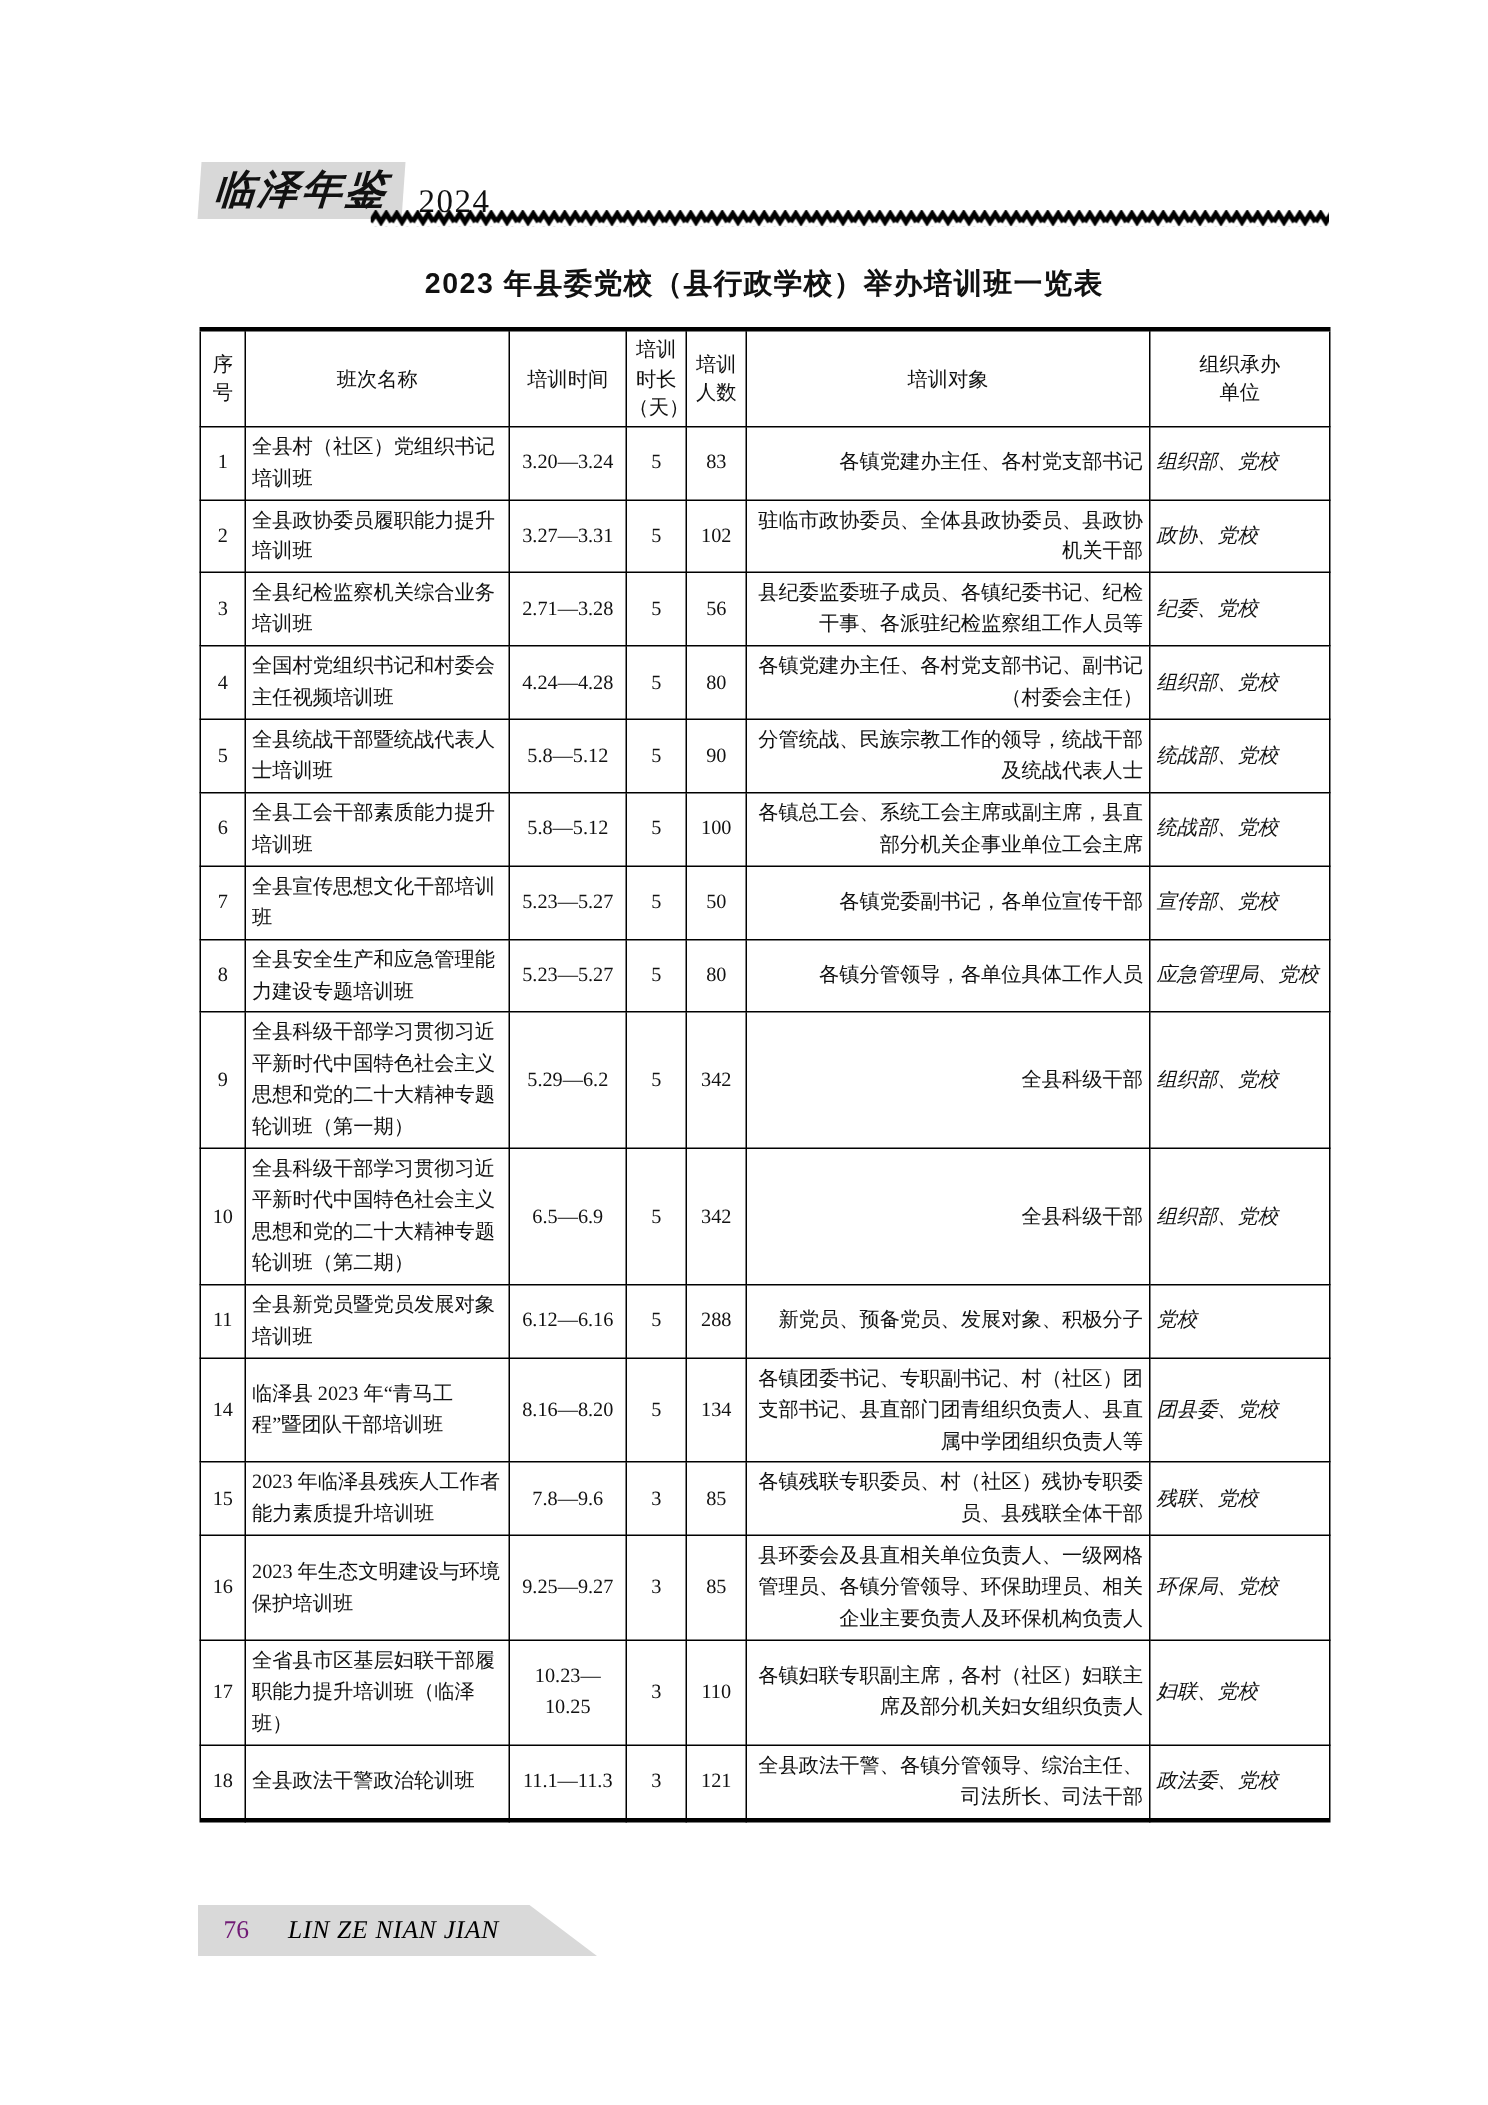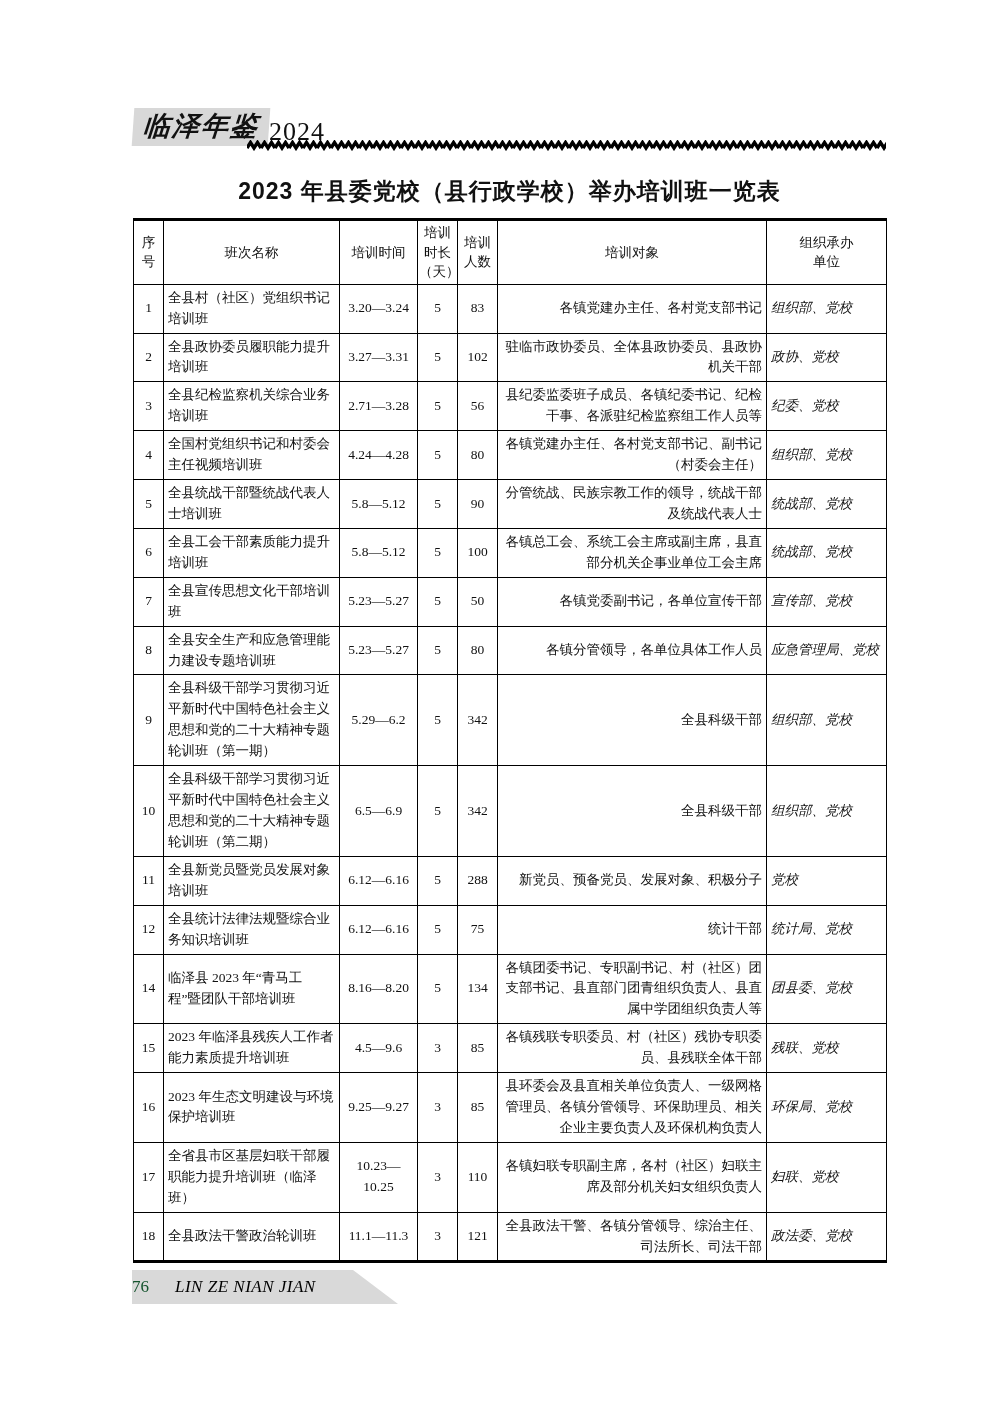--- a/index.html
+++ b/index.html
@@ -19,32 +19,32 @@
     display: inline-block;
     background: #d8d8d8;
     padding: 2px 10px 4px 10px;
     font-size: 27px;
     font-weight: bold;
     font-style: italic;
     letter-spacing: 2px;
     transform: skewX(-4deg);
     line-height: 1.2;
   }
-  .brand-year { font-size: 26px; letter-spacing: 1px; line-height: 1.1; }
+  .brand-year { font-size: 22px; margin-left: 10px; letter-spacing: 1px; line-height: 1.1; }
   .zigzag { position: absolute; top: 140px; left: 247px; }
 
   
   .title {
     position: absolute;
     top: 176px;
     left: 133px;
     width: 753px;
     text-align: center;
     font-family: "Liberation Sans", "DejaVu Sans", sans-serif;
-    font-size: 23px;
+    font-size: 19px;
     font-weight: bold;
     letter-spacing: 1px;
   }
 
   
   table.training {
     position: absolute;
     left: 133px;
     top: 218px;
     width: 753px;
@@ -80,21 +80,21 @@
     position: absolute;
     top: 1270px;
     left: 132px;
     width: 266px;
     height: 34px;
     background: #d9d9d9;
     clip-path: polygon(0 0, 221px 0, 266px 34px, 0 34px);
     display: flex;
     align-items: center;
   }
-  .pnum { font-size: 17px; color: #14532d; }
+  .pnum { font-size: 17px; color: #701a75; margin-left: 17px; }
   .pinyin {
     margin-left: 26px;
     font-size: 17px;
     font-weight: normal;
     font-style: italic;
     letter-spacing: 0.5px;
     color: #000;
   }
 </style>
 </head>
@@ -248,45 +248,36 @@
   <tr>
     <td class="c-no">11</td>
     <td class="c-name">全县新党员暨党员发展对象培训班</td>
     <td class="c-time">6.12—6.16</td>
     <td class="c-days">5</td>
     <td class="c-count">288</td>
     <td class="c-target">新党员、预备党员、发展对象、积极分子</td>
     <td class="c-org">党校</td>
   </tr>
 
-  <tr>
-    <td class="c-no">12</td>
-    <td class="c-name">全县统计法律法规暨综合业务知识培训班</td>
-    <td class="c-time">6.12—6.16</td>
-    <td class="c-days">5</td>
-    <td class="c-count">75</td>
-    <td class="c-target">统计干部</td>
-    <td class="c-org">统计局、党校</td>
-  </tr>
 
 
   <tr>
     <td class="c-no">14</td>
     <td class="c-name">临泽县 2023 年“青马工程”暨团队干部培训班</td>
     <td class="c-time">8.16—8.20</td>
     <td class="c-days">5</td>
     <td class="c-count">134</td>
     <td class="c-target">各镇团委书记、专职副书记、村（社区）团支部书记、县直部门团青组织负责人、县直属中学团组织负责人等</td>
     <td class="c-org">团县委、党校</td>
   </tr>
 
   <tr>
     <td class="c-no">15</td>
     <td class="c-name">2023 年临泽县残疾人工作者能力素质提升培训班</td>
-    <td class="c-time">4.5—9.6</td>
+    <td class="c-time">7.8—9.6</td>
     <td class="c-days">3</td>
     <td class="c-count">85</td>
     <td class="c-target">各镇残联专职委员、村（社区）残协专职委员、县残联全体干部</td>
     <td class="c-org">残联、党校</td>
   </tr>
 
   <tr>
     <td class="c-no">16</td>
     <td class="c-name">2023 年生态文明建设与环境保护培训班</td>
     <td class="c-time">9.25—9.27</td>

